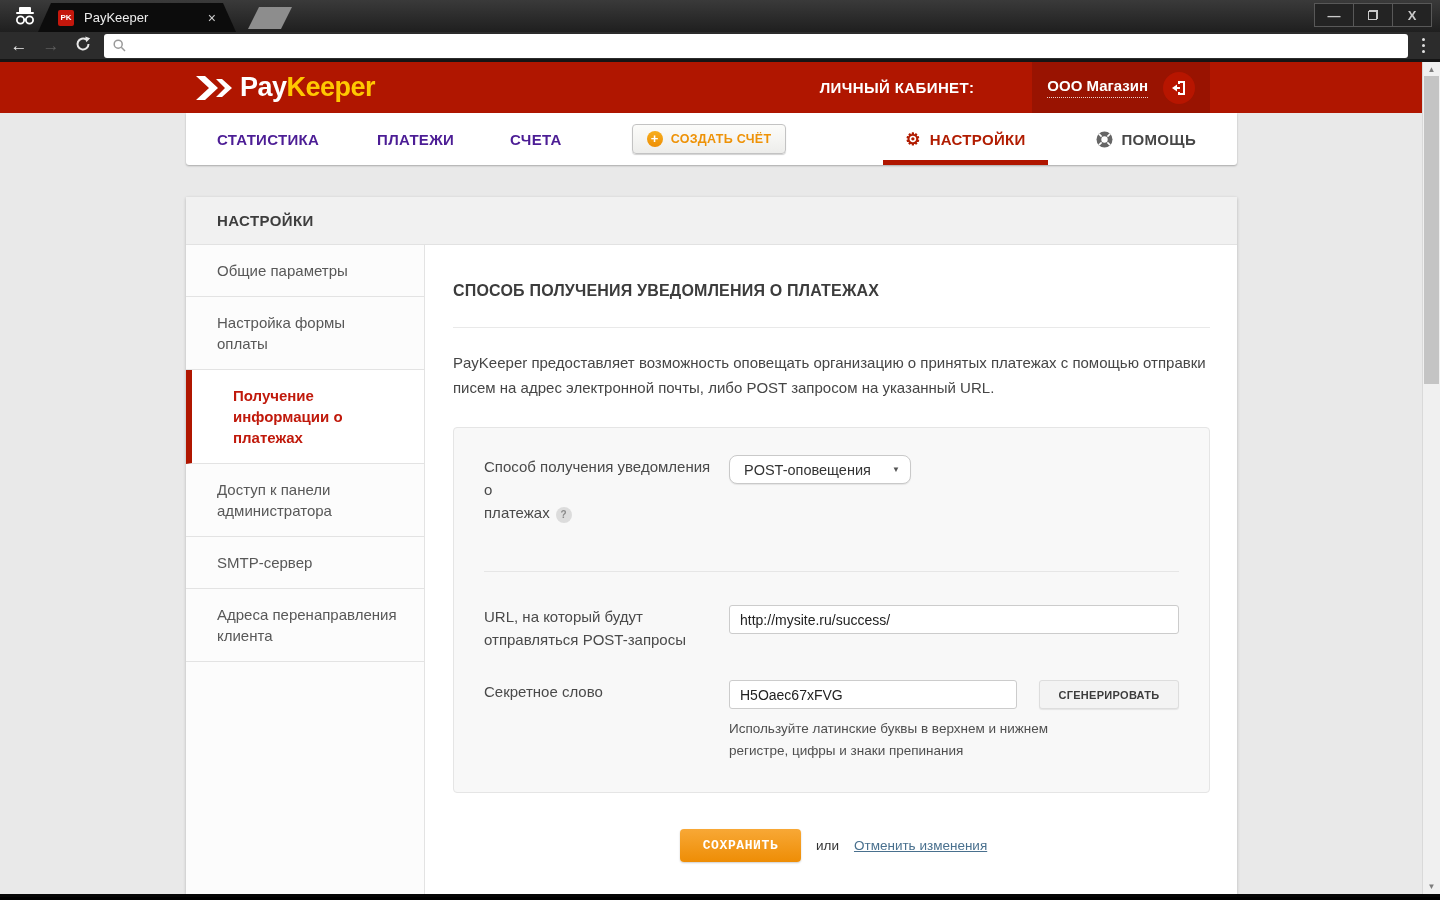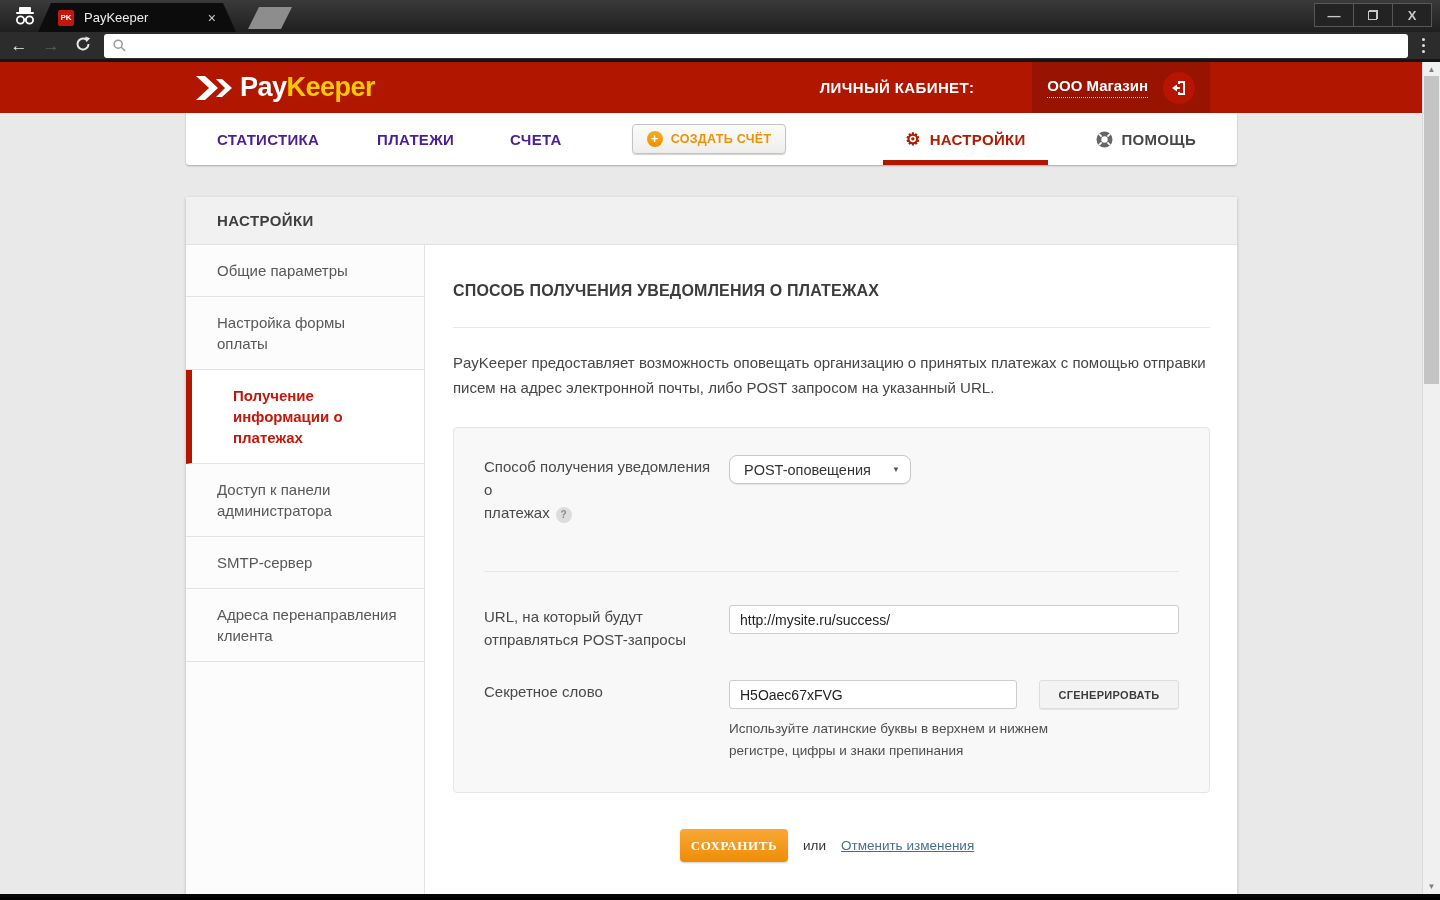--- a/index.html
+++ b/index.html
@@ -123,24 +123,24 @@
   .url-input { width:450px; }
   .secret-input { width:288px; }
   .gen-btn { margin-left:22px; width:140px; height:29px; background:#f3f3f3;
     border:1px solid #ddd; border-radius:3px; box-shadow:0 1px 1px rgba(0,0,0,.08);
     font-size:11px; font-weight:bold; letter-spacing:0.3px; color:#3d3d3d;
     cursor:pointer; font-family:"Liberation Sans",sans-serif; }
   .row-secret { margin-top:29px; }
   .hint { margin-top:9px; font-size:13.5px; color:#4f4f4f; line-height:22px; white-space:pre-line; }
 
   .save-row { margin-top:36px; display:flex; align-items:center; padding-left:227px; }
-  .save-btn { width:108px; height:33px; border:none; border-radius:4px;
+  .save-btn { width:121px; height:33px; border:none; border-radius:4px;
     background:linear-gradient(#f8a836,#ee8d05); color:#fff; font-weight:bold;
     font-size:13px; letter-spacing:0.6px; box-shadow:0 1px 2px rgba(0,0,0,.2);
-    cursor:pointer; font-family:Liberation Serif, serif; }
+    cursor:pointer; font-family:Liberation Mono, monospace; }
   .or-text { margin:0 15px; font-size:13.5px; color:#333; }
   .cancel-link { font-size:13.5px; color:#49708e; text-decoration:underline; cursor:pointer; }
 
   .bottom-strip { height:3px; background:#060606; }
 </style>
 </head>
 <body>
 
 <div>
   <div class="tabstrip">

